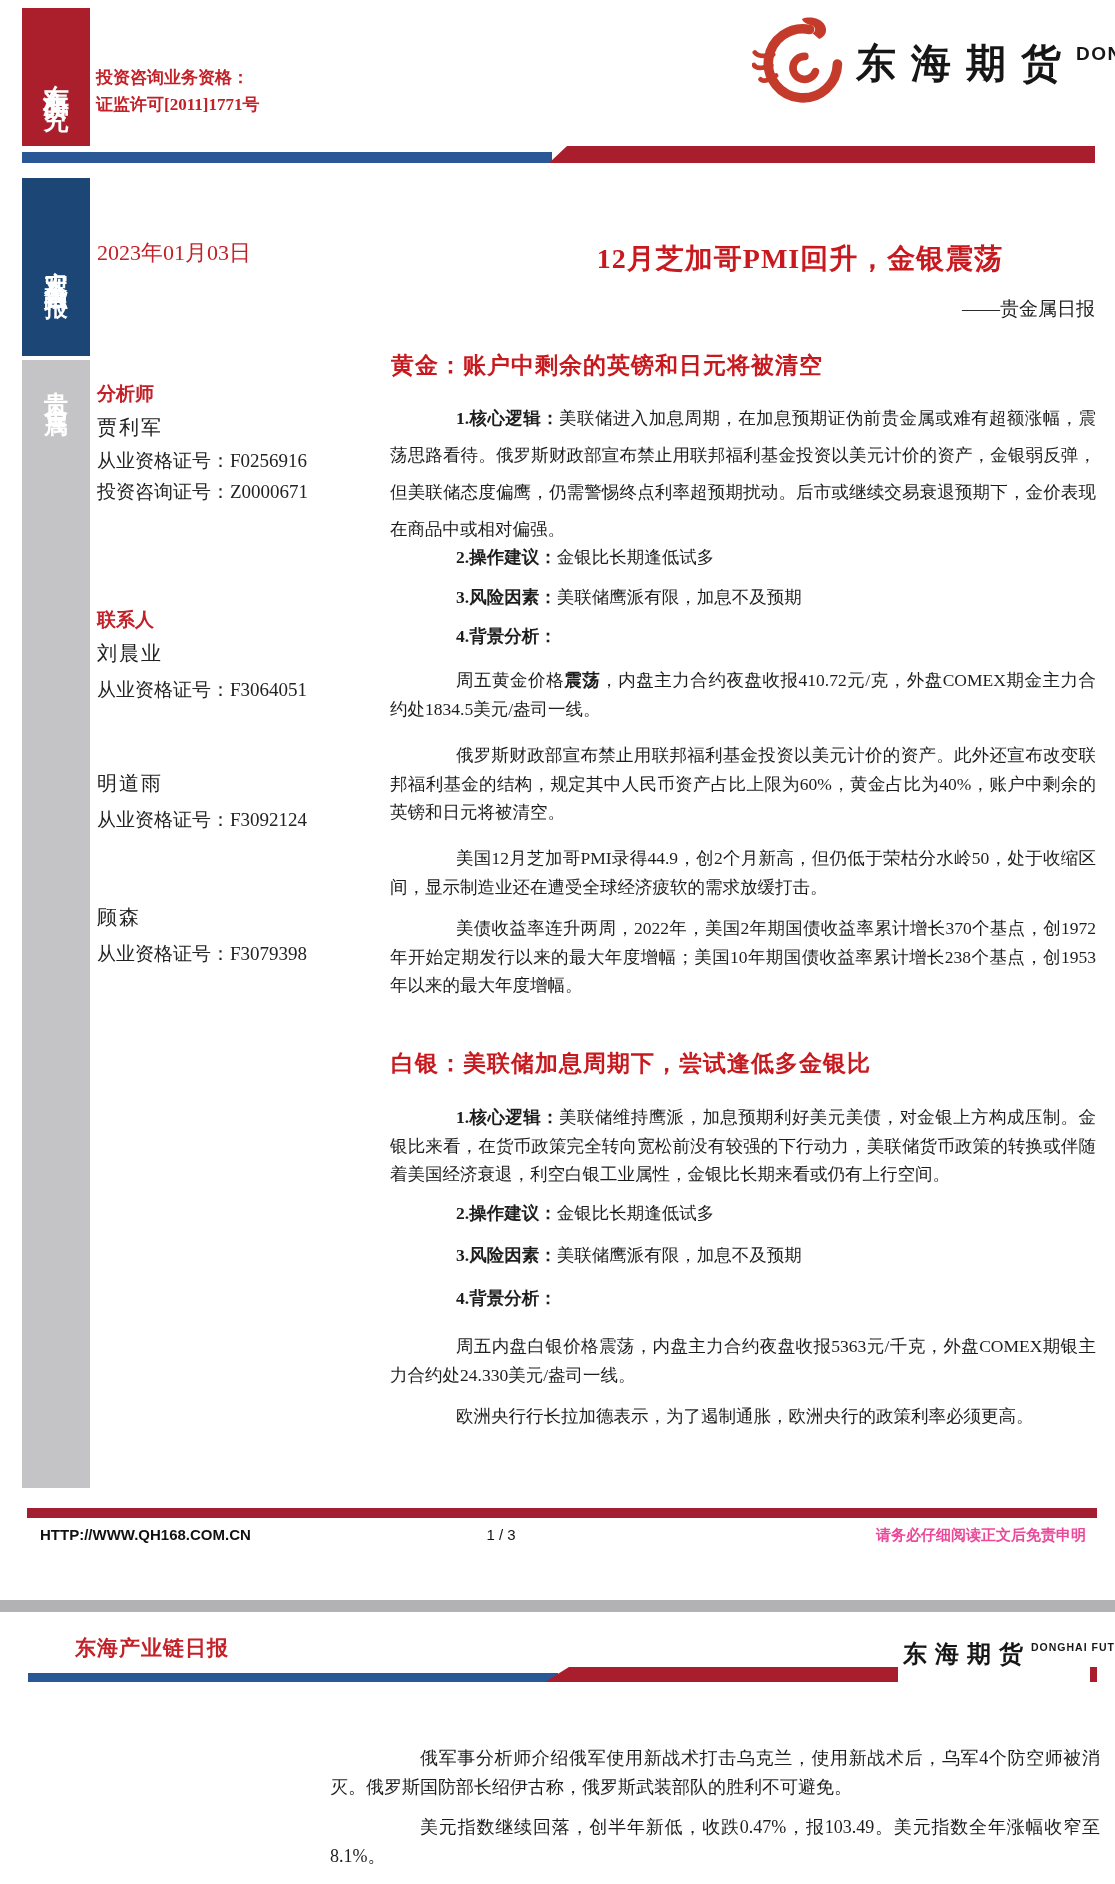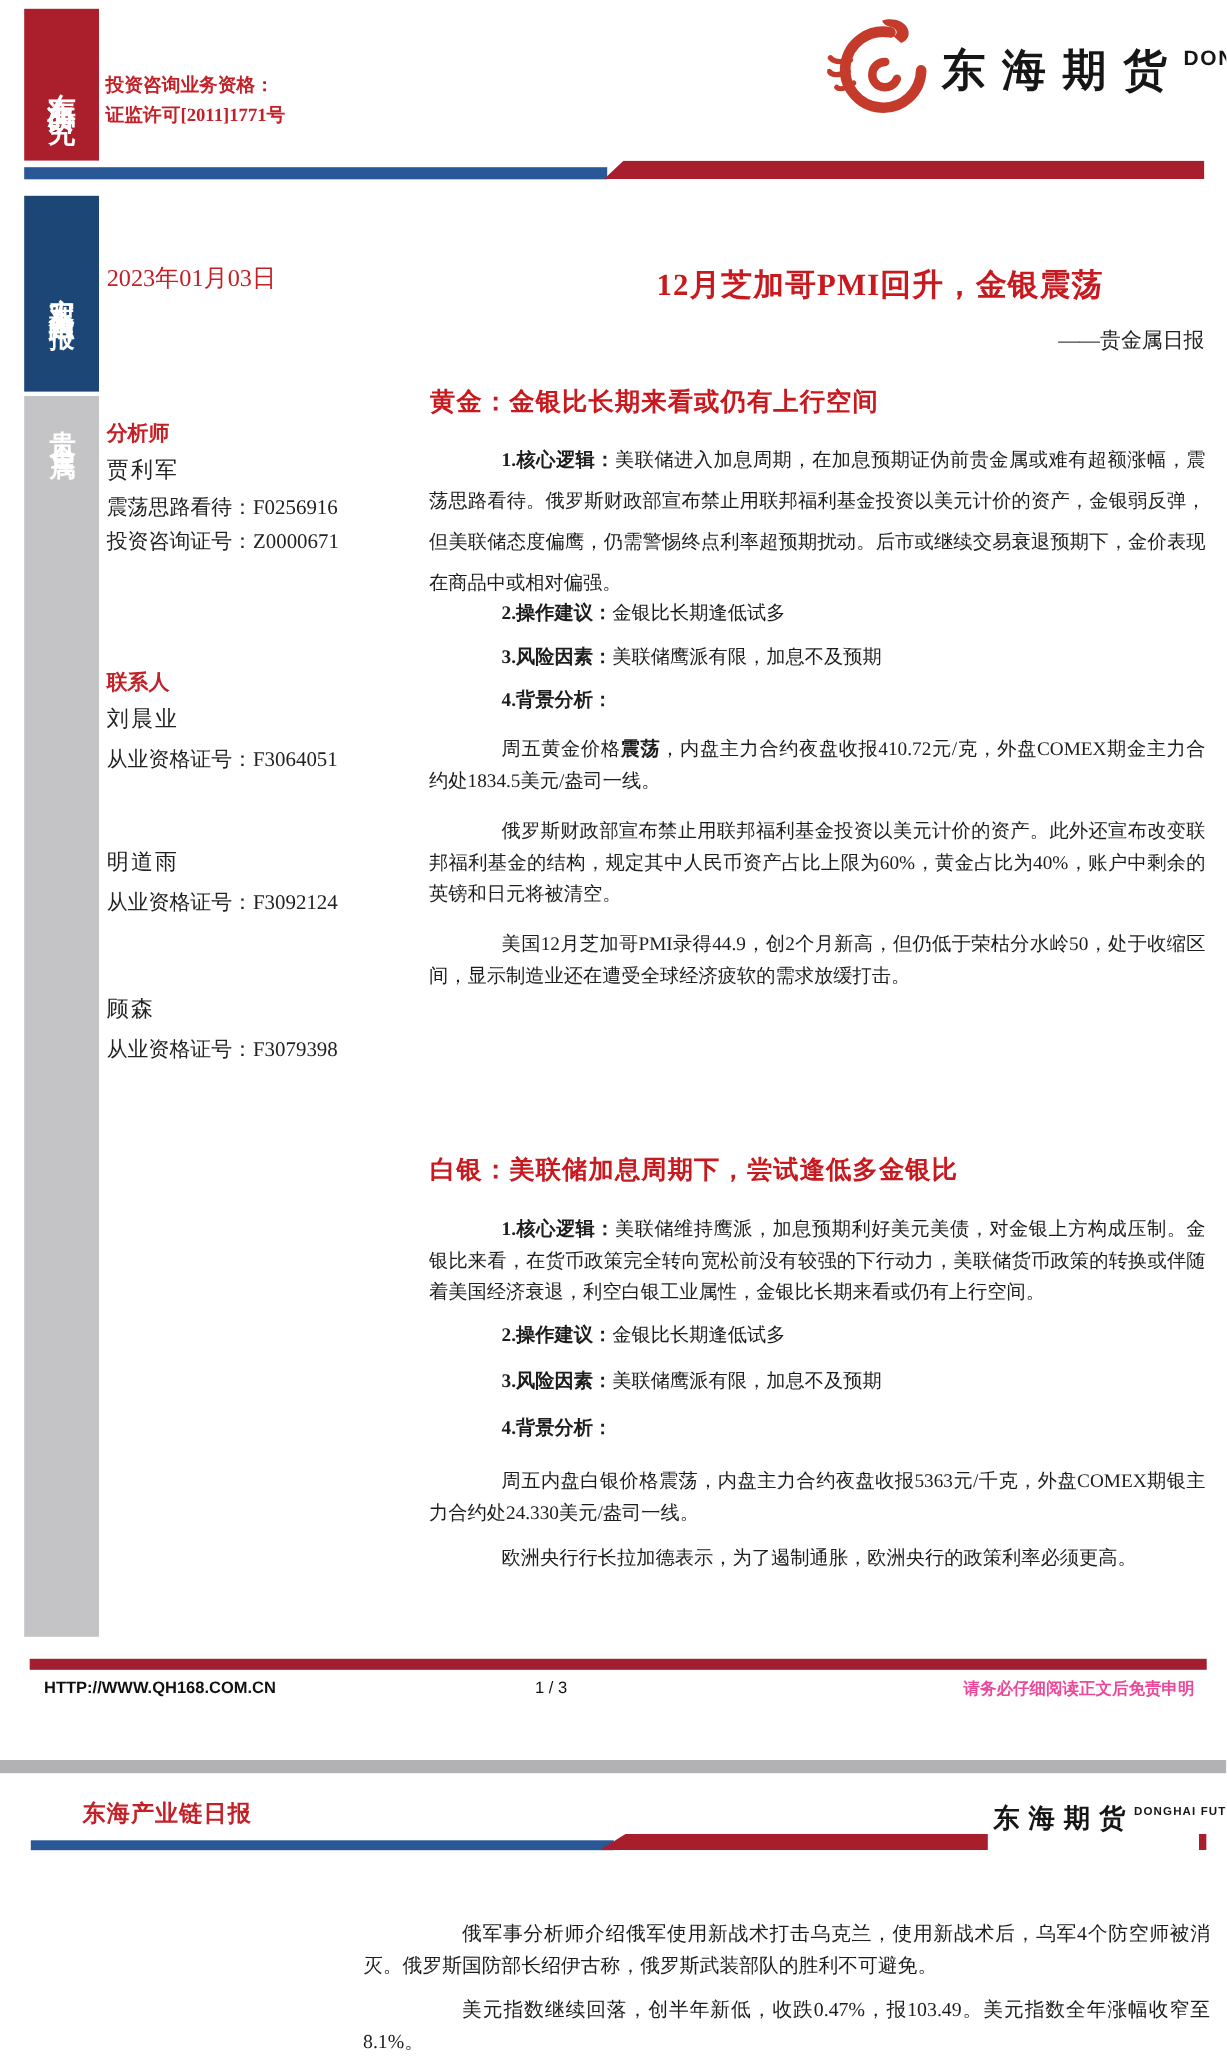--- a/index.html
+++ b/index.html
@@ -119,39 +119,40 @@
   <div class="abs gray-box">
     <span>贵金属</span>
   </div>
 
   <div class="abs date">2023年01月03日</div>
   <div class="abs title">12月芝加哥PMI回升，金银震荡</div>
   <div class="abs subtitle">——贵金属日报</div>
 
   <div class="abs lc lc-label" style="top:381px">分析师</div>
   <div class="abs lc lc-name" style="top:414px">贾利军</div>
-  <div class="abs lc" style="top:448px">震荡思路看待：F0256916</div>
+  <div class="abs lc" style="top:448px">从业资格证号：F0256916</div>
   <div class="abs lc" style="top:479px">投资咨询证号：Z0000671</div>
 
   <div class="abs lc lc-label" style="top:607px">联系人</div>
   <div class="abs lc lc-name" style="top:640px">刘晨业</div>
   <div class="abs lc" style="top:677px">从业资格证号：F3064051</div>
   <div class="abs lc lc-name" style="top:770px">明道雨</div>
   <div class="abs lc" style="top:807px">从业资格证号：F3092124</div>
   <div class="abs lc lc-name" style="top:904px">顾森</div>
   <div class="abs lc" style="top:941px">从业资格证号：F3079398</div>
 
-  <div class="abs heading" style="top:350px">黄金：金银比长期来看或仍有上行空间</div>
+  <div class="abs heading" style="top:350px">黄金：账户中剩余的英镑和日元将被清空</div>
   <div class="abs par loose" style="top:400px"><span style="font-weight: bold;">1.核心逻辑：</span><span>美联储进入加息周期，在加息预期证伪前贵金属或难有超额涨幅，震荡思路看待。俄罗斯财政部宣布禁止用联邦福利基金投资以美元计价的资产，金银弱反弹，但美联储态度偏鹰，仍需警惕终点利率超预期扰动。后市或继续交易衰退预期下，金价表现在商品中或相对偏强。</span></div>
   <div class="abs par" style="top:543px"><span style="font-weight: bold;">2.操作建议：</span><span>金银比长期逢低试多</span></div>
   <div class="abs par" style="top:583px"><span style="font-weight: bold;">3.风险因素：</span><span>美联储鹰派有限，加息不及预期</span></div>
   <div class="abs par" style="top:622px"><span style="font-weight: bold;">4.背景分析：</span></div>
   <div class="abs par" style="top:666px"><span>周五黄金价格</span><span style="font-weight: bold;">震荡</span><span>，内盘主力合约夜盘收报410.72元/克，外盘COMEX期金主力合约处1834.5美元/盎司一线。</span></div>
   <div class="abs par" style="top:741px"><span>俄罗斯财政部宣布禁止用联邦福利基金投资以美元计价的资产。此外还宣布改变联邦福利基金的结构，规定其中人民币资产占比上限为60%，黄金占比为40%，账户中剩余的英镑和日元将被清空。</span></div>
   <div class="abs par" style="top:844px"><span>美国12月芝加哥PMI录得44.9，创2个月新高，但仍低于荣枯分水岭50，处于收缩区间，显示制造业还在遭受全球经济疲软的需求放缓打击。</span></div>
+  <div class="abs par" style="top:914px"><span>美债收益率连升两周，2022年，美国2年期国债收益率累计增长370个基点，创1972年开始定期发行以来的最大年度增幅；美国10年期国债收益率累计增长238个基点，创1953年以来的最大年度增幅。</span></div>
 
   <div class="abs heading" style="top:1048px">白银：美联储加息周期下，尝试逢低多金银比</div>
   <div class="abs par" style="top:1103px"><span style="font-weight: bold;">1.核心逻辑：</span><span>美联储维持鹰派，加息预期利好美元美债，对金银上方构成压制。金银比来看，在货币政策完全转向宽松前没有较强的下行动力，美联储货币政策的转换或伴随着美国经济衰退，利空白银工业属性，金银比长期来看或仍有上行空间。</span></div>
   <div class="abs par" style="top:1199px"><span style="font-weight: bold;">2.操作建议：</span><span>金银比长期逢低试多</span></div>
   <div class="abs par" style="top:1241px"><span style="font-weight: bold;">3.风险因素：</span><span>美联储鹰派有限，加息不及预期</span></div>
   <div class="abs par" style="top:1284px"><span style="font-weight: bold;">4.背景分析：</span></div>
   <div class="abs par" style="top:1332px"><span>周五内盘白银价格震荡，内盘主力合约夜盘收报5363元/千克，外盘COMEX期银主力合约处24.330美元/盎司一线。</span></div>
   <div class="abs par" style="top:1402px"><span>欧洲央行行长拉加德表示，为了遏制通胀，欧洲央行的政策利率必须更高。</span></div>
 
   <div class="abs footer-bar"></div>

